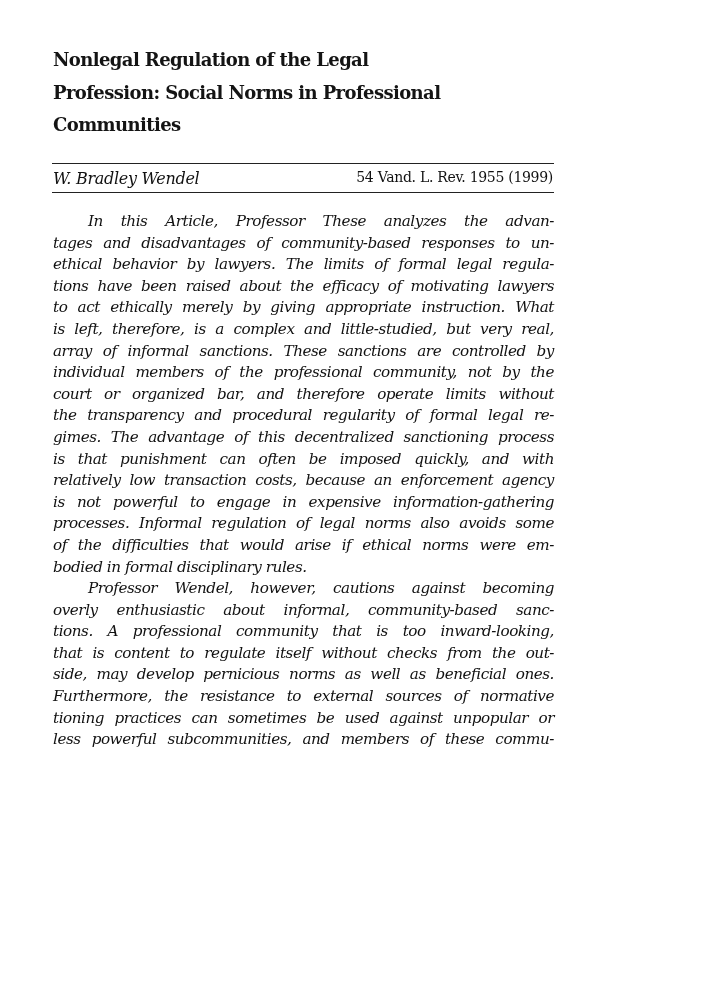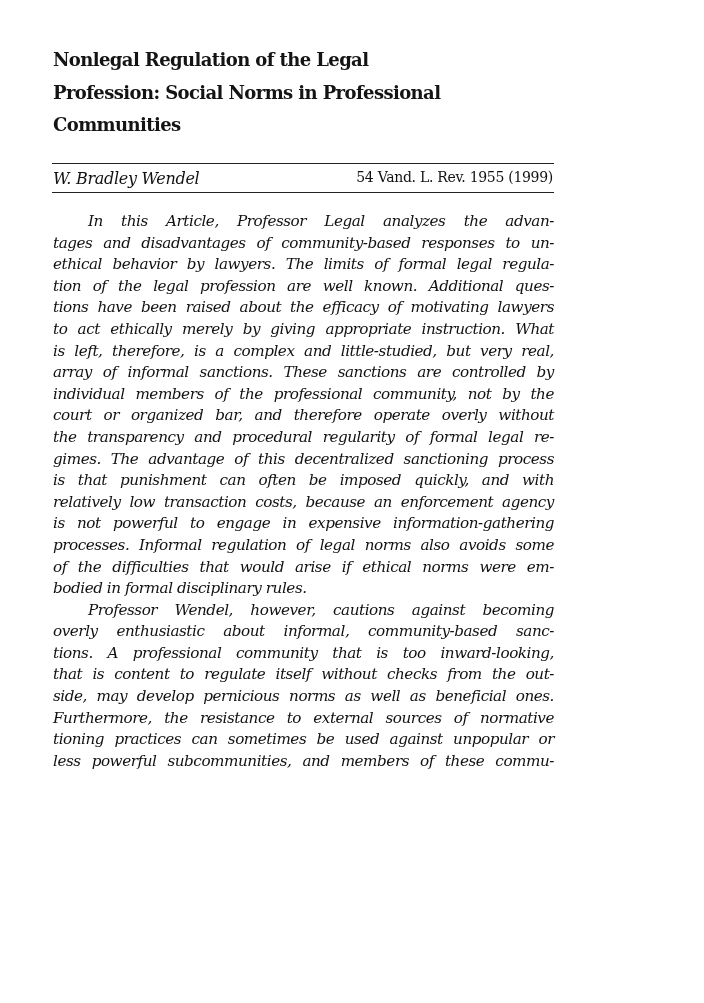--- a/index.html
+++ b/index.html
@@ -95,30 +95,29 @@
     <span class="title-line">Profession: Social Norms in Professional</span>
     <span class="title-line">Communities</span>
   </h1>
 
   <div class="citation-bar">
     <span class="author">W. Bradley Wendel</span>
     <span class="cite">54 Vand. L. Rev. 1955 (1999)</span>
   </div>
 
   <div class="abstract" id="abstract">
-      <span class="line indent" style="word-spacing: 0px;"><span style="white-space: nowrap; word-spacing: 0px;">In this Article, Professor Legal analyzes the advan-</span></span>
+      <span class="line indent" style="word-spacing: 0px;"><span style="white-space: nowrap; word-spacing: 0px;">In this Article, Professor These analyzes the advan-</span></span>
       <span class="line" style="word-spacing: 0px;"><span style="white-space: nowrap; word-spacing: 0px;">tages and disadvantages of community-based responses to un-</span></span>
       <span class="line" style="word-spacing: 0px;"><span style="white-space: nowrap; word-spacing: 0px;">ethical behavior by lawyers. The limits of formal legal regula-</span></span>
-      <span class="line" style="word-spacing: 0px;"><span style="white-space: nowrap; word-spacing: 0px;">tion of the legal profession are well known. Additional ques-</span></span>
       <span class="line" style="word-spacing: 0px;"><span style="white-space: nowrap; word-spacing: 0px;">tions have been raised about the efficacy of motivating lawyers</span></span>
       <span class="line" style="word-spacing: 0px;"><span style="white-space: nowrap; word-spacing: 0px;">to act ethically merely by giving appropriate instruction. What</span></span>
       <span class="line" style="word-spacing: 0px;"><span style="white-space: nowrap; word-spacing: 0px;">is left, therefore, is a complex and little-studied, but very real,</span></span>
       <span class="line" style="word-spacing: 0px;"><span style="white-space: nowrap; word-spacing: 0px;">array of informal sanctions. These sanctions are controlled by</span></span>
       <span class="line" style="word-spacing: 0px;"><span style="white-space: nowrap; word-spacing: 0px;">individual members of the professional community, not by the</span></span>
-      <span class="line" style="word-spacing: 0px;"><span style="white-space: nowrap; word-spacing: 0px;">court or organized bar, and therefore operate overly without</span></span>
+      <span class="line" style="word-spacing: 0px;"><span style="white-space: nowrap; word-spacing: 0px;">court or organized bar, and therefore operate limits without</span></span>
       <span class="line" style="word-spacing: 0px;"><span style="white-space: nowrap; word-spacing: 0px;">the transparency and procedural regularity of formal legal re-</span></span>
       <span class="line" style="word-spacing: 0px;"><span style="white-space: nowrap; word-spacing: 0px;">gimes. The advantage of this decentralized sanctioning process</span></span>
       <span class="line" style="word-spacing: 0px;"><span style="white-space: nowrap; word-spacing: 0px;">is that punishment can often be imposed quickly, and with</span></span>
       <span class="line" style="word-spacing: 0px;"><span style="white-space: nowrap; word-spacing: 0px;">relatively low transaction costs, because an enforcement agency</span></span>
       <span class="line" style="word-spacing: 0px;"><span style="white-space: nowrap; word-spacing: 0px;">is not powerful to engage in expensive information-gathering</span></span>
       <span class="line" style="word-spacing: 0px;"><span style="white-space: nowrap; word-spacing: 0px;">processes. Informal regulation of legal norms also avoids some</span></span>
       <span class="line" style="word-spacing: 0px;"><span style="white-space: nowrap; word-spacing: 0px;">of the difficulties that would arise if ethical norms were em-</span></span>
       <span class="line last">bodied in formal disciplinary rules.</span>
       <span class="line indent" style="word-spacing: 0px;"><span style="white-space: nowrap; word-spacing: 0px;">Professor Wendel, however, cautions against becoming</span></span>
       <span class="line" style="word-spacing: 0px;"><span style="white-space: nowrap; word-spacing: 0px;">overly enthusiastic about informal, community-based sanc-</span></span>

